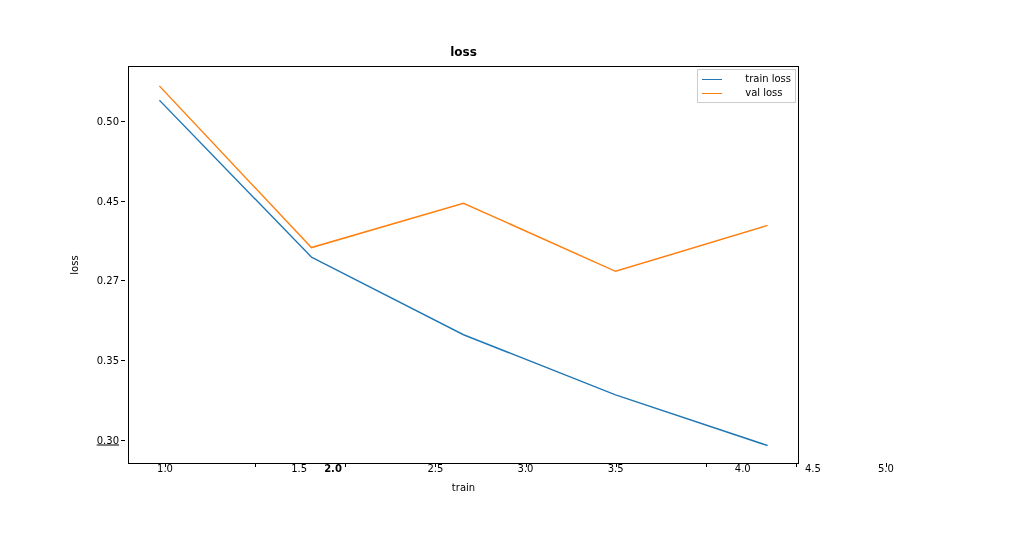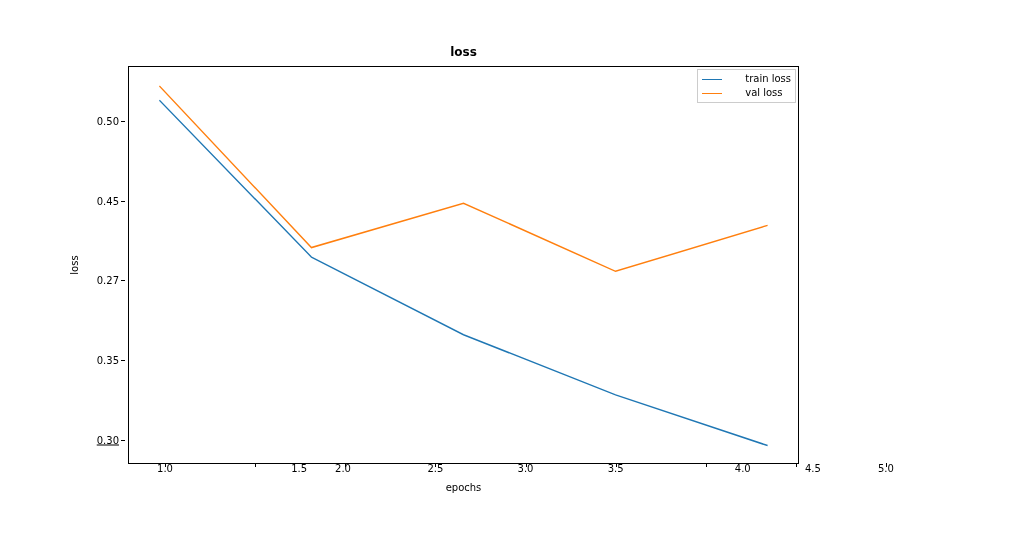--- a/index.html
+++ b/index.html
@@ -108,21 +108,21 @@
       height: 0;
       border-top: 1.5px solid;
     }
   </style>
 </head>
 <body>
 
 <div class="chart-container">
   <div class="title">loss</div>
   <div class="ylabel">loss</div>
-  <div class="xlabel">epochs</div>
+  <div class="xlabel">train</div>
 
   <div class="plot-area">
     <svg class="lines" preserveAspectRatio="none" viewBox="0 0 793 398">
         <path d="M36.05,33.43 L216.27,191.04 L396.50,269.05 L576.73,329.54 L756.95,380.49" fill="none" stroke="#1f77b4" stroke-width="1.5"></path>
         <path d="M36.05,19.10 L216.27,181.49 L396.50,136.91 L576.73,205.37 L756.95,159.20" fill="none" stroke="#ff7f0e" stroke-width="1.5"></path>
       </svg>
   </div>
 
   <div class="legend">
     <div class="legend-row">
@@ -142,21 +142,21 @@
     <div class="y-tick-label" style="top: 213.328px;">0.27</div>
     <div class="y-tick" style="top: 133.728px;"></div>
     <div class="y-tick-label" style="top: 133.728px;">0.45</div>
     <div class="y-tick" style="top: 54.128px;"></div>
     <div class="y-tick-label" style="top: 54.128px;">0.50</div>
     <div class="x-tick" style="left: 36.0455px;"></div>
     <div class="x-tick-label" style="left: 36.0455px;">1.0</div>
     <div class="x-tick" style="left: 126.159px;"></div>
     <div class="x-tick-label" style="left: 126.159px; margin-left: 44px;">1.5</div>
     <div class="x-tick" style="left: 216.273px;"></div>
-    <div class="x-tick-label" style="left: 214px;">2.0</div>
+    <div class="x-tick-label" style="left: 204px; font-weight: bold;">2.0</div>
     <div class="x-tick" style="left: 306.386px;"></div>
     <div class="x-tick-label" style="left: 306.386px;">2.5</div>
     <div class="x-tick" style="left: 396.5px;"></div>
     <div class="x-tick-label" style="left: 396.5px;">3.0</div>
     <div class="x-tick" style="left: 486.614px;"></div>
     <div class="x-tick-label" style="left: 486.614px;">3.5</div>
     <div class="x-tick" style="left: 576.727px;"></div>
     <div class="x-tick-label" style="left: 576.727px; margin-left: 37px;">4.0</div>
     <div class="x-tick" style="left: 666.841px;"></div>
     <div class="x-tick-label" style="left: 666.841px; margin-left: 17px;">4.5</div>

